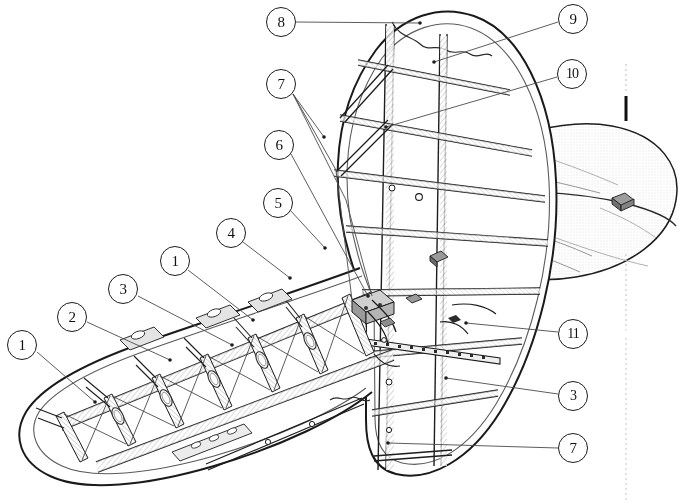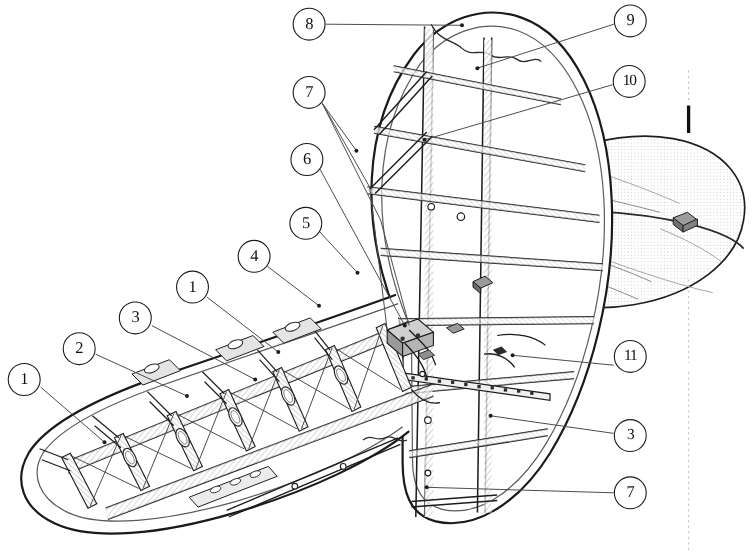--- a/index.html
+++ b/index.html
@@ -370,17 +370,17 @@
       <div class="callout" style="left: 72px; top: 317px;">2</div>
       <div class="callout" style="left: 123px; top: 289px;">3</div>
       <div class="callout" style="left: 231px; top: 233px;">4</div>
       <div class="callout" style="left: 278px; top: 203px;">5</div>
       <div class="callout" style="left: 279px; top: 145px;">6</div>
       <div class="callout" style="left: 281px; top: 84px;">7</div>
       <div class="callout" style="left: 573px; top: 448px;">7</div>
       <div class="callout" style="left: 281px; top: 22px;">8</div>
       <div class="callout" style="left: 573px; top: 19px;">9</div>
       <div class="callout wide" style="left: 572px; top: 74px;">10</div>
-      <div class="callout wide" style="left: 573px; top: 324px;">11</div>
+      <div class="callout wide" style="left: 573px; top: 334px;">11</div>
       <div class="callout wide" style="left: 573px; top: 396px;">3</div>
     </div>
 
 </div>
 
 </body></html>

